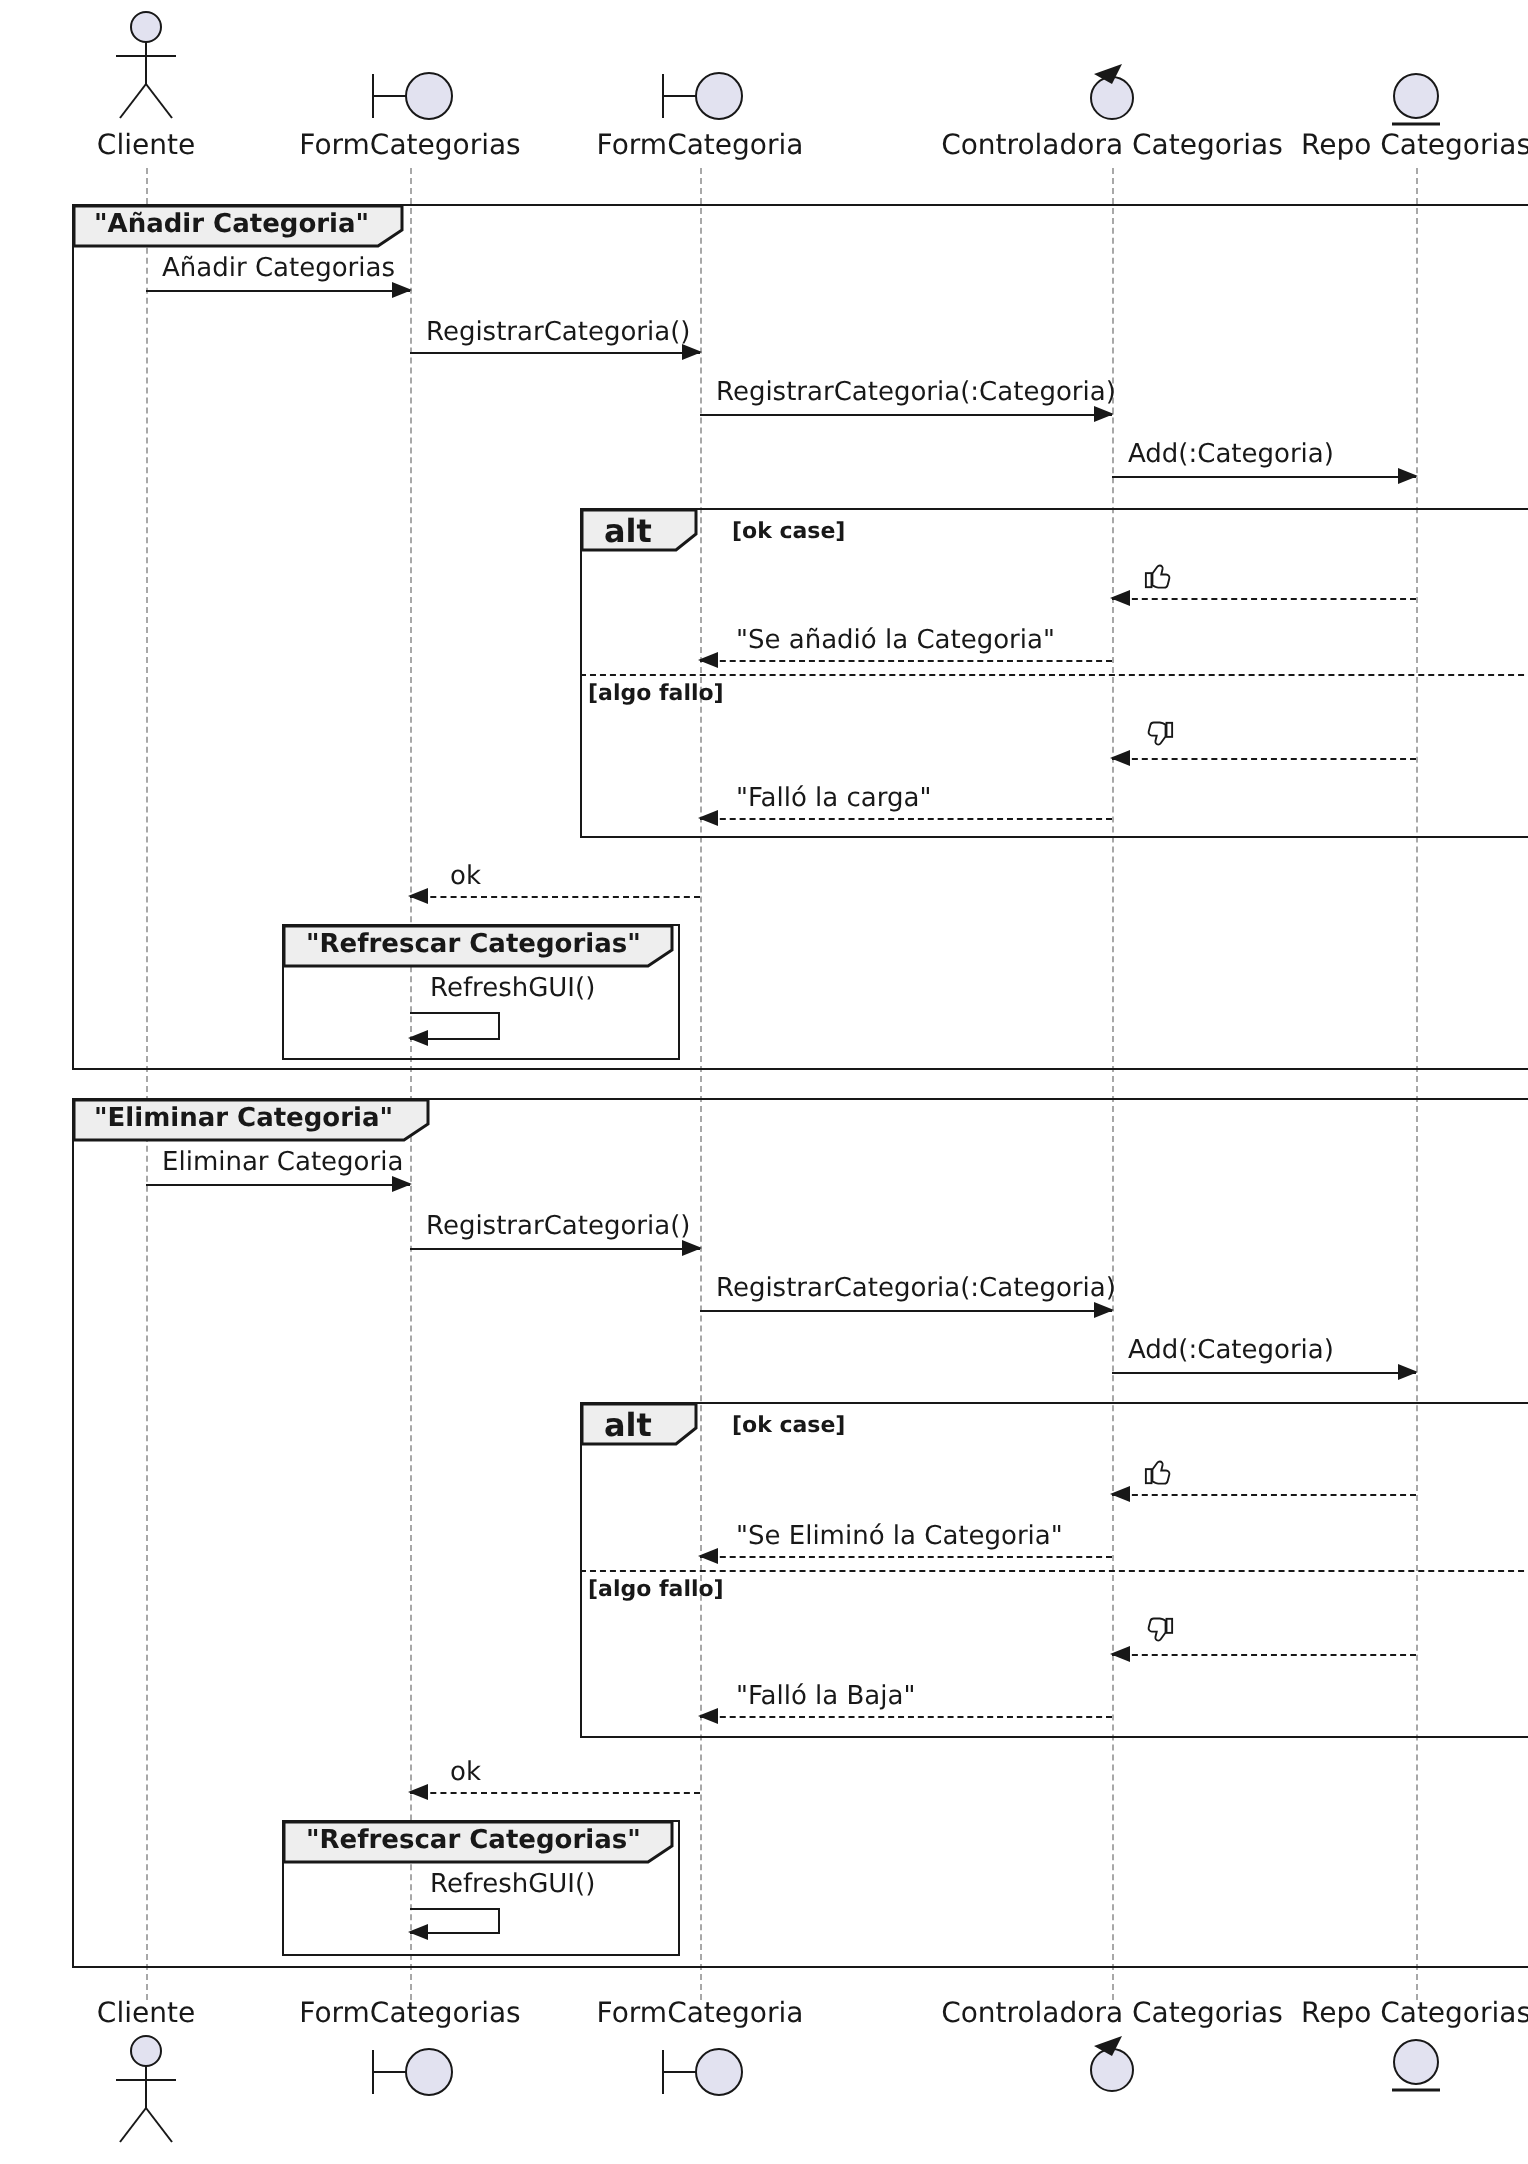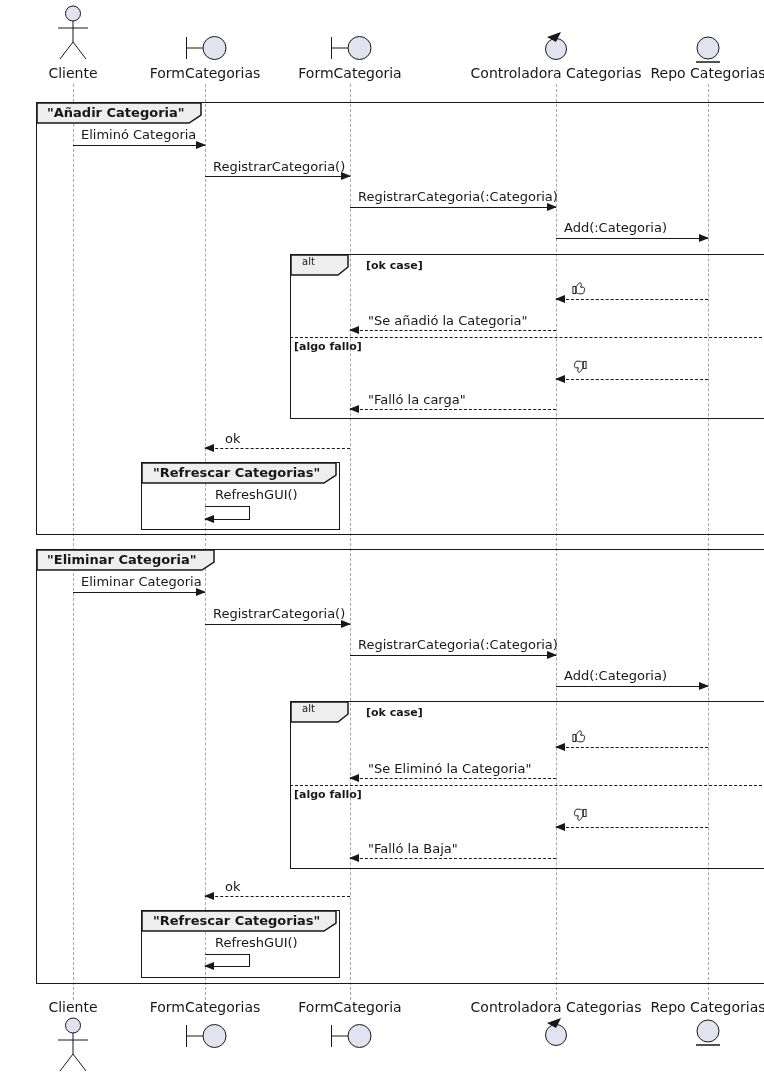--- a/index.html
+++ b/index.html
@@ -4,21 +4,21 @@
 <style>
   html,body{margin:0;padding:0;background:#ffffff;}
   #canvas{position:relative;width:764px;height:1082px;background:#ffffff;overflow:hidden;
           font-family:"DejaVu Sans","Liberation Sans",sans-serif;color:#181818;margin-left:28px;}
   .life{position:absolute;top:84px;height:916px;width:0;border-left:1px dashed #A8A8A8;}
   .pl{position:absolute;font-size:14px;white-space:nowrap;transform:translateX(-50%);}
   .ml{position:absolute;font-size:13px;white-space:nowrap;}
   .frame{position:absolute;border:1.6px solid #181818;background:transparent;}
   .tab{position:absolute;}
   .tabtxt{position:absolute;font-weight:bold;font-size:13px;white-space:nowrap;}
-  .alttxt{position:absolute;font-weight:normal;font-size:10px;white-space:nowrap;}
+  .alttxt{position:absolute;font-weight:bold;font-size:16px;white-space:nowrap;}
   .guard{position:absolute;font-weight:bold;font-size:11px;white-space:nowrap;}
   .ar{position:absolute;height:0;border-top:1px solid #181818;}
   .ad{position:absolute;height:0;border-top:1px dashed #181818;}
   .vln{position:absolute;width:0;border-left:1px solid #181818;}
   .hr{position:absolute;right:-1px;top:-5px;width:0;height:0;
       border-left:10px solid #181818;border-top:4px solid transparent;border-bottom:4px solid transparent;}
   .hl{position:absolute;left:-1px;top:-5px;width:0;height:0;
       border-right:10px solid #181818;border-top:4px solid transparent;border-bottom:4px solid transparent;}
   .divider{position:absolute;height:0;border-top:1px dashed #181818;}
   .icon{position:absolute;}
@@ -67,21 +67,21 @@
   <div class="pl" style="left:680px;top:65px">Repo Categorias</div>
 
   <div class="frame" style="left:8px;top:102px;width:747px;height:431px"></div>
   <div class="tab" style="left:9px;top:103px">
     <svg width="165" height="21">
         <polygon points="0,0 164,0 164,12 152,20 0,20" fill="#EEEEEE" stroke="#181818" stroke-width="1.5"></polygon>
       </svg>
     <div class="tabtxt" style="left:10px;top:2px">"Añadir Categoria"</div>
   </div>
 
-  <div class="ml" style="left:53px;top:127px">Eliminó Categoria</div>
+  <div class="ml" style="left:53px;top:127px">Añadir Categorias</div>
   <div class="ar" style="left:45px;top:145px;width:132px">
       <i class="hr"></i>
     </div>
 
   <div class="ml" style="left:185px;top:159px">RegistrarCategoria()</div>
   <div class="ar" style="left:177px;top:176px;width:145px">
       <i class="hr"></i>
     </div>
 
   <div class="ml" style="left:330px;top:189px">RegistrarCategoria(:Categoria)</div>

